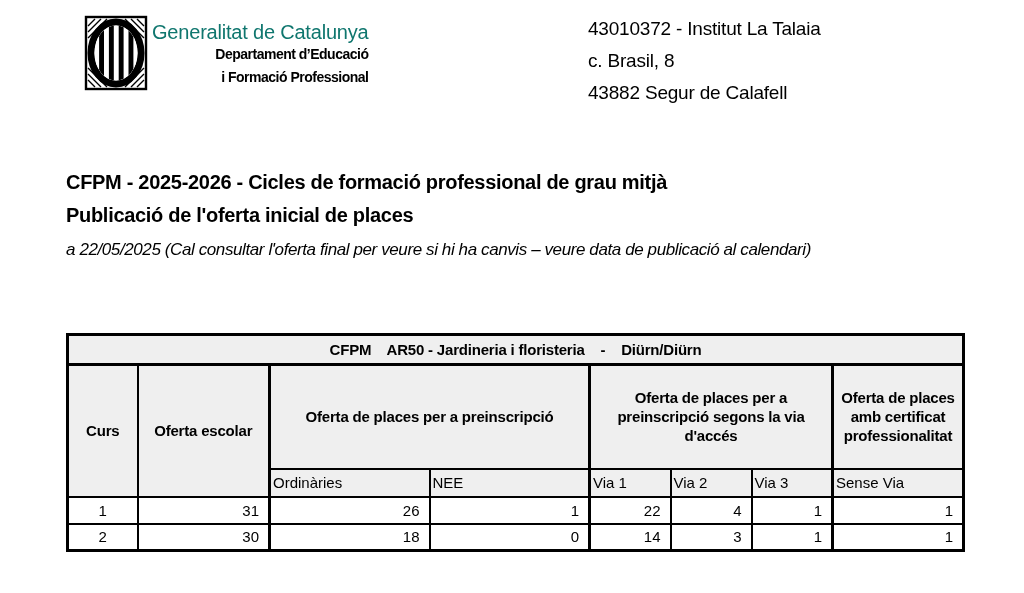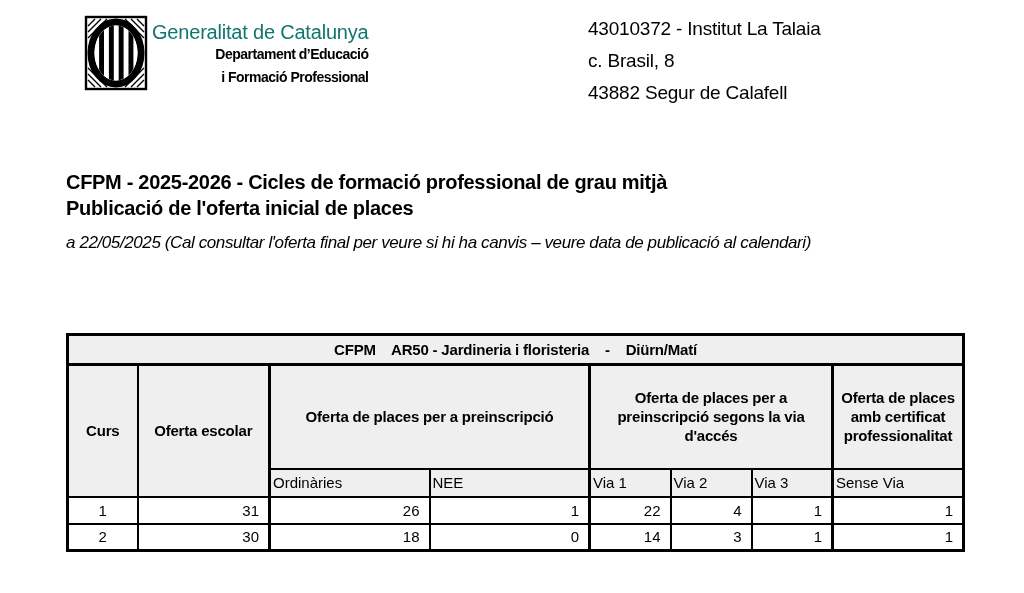--- a/index.html
+++ b/index.html
@@ -13,21 +13,21 @@
   .org-line1 { font-size:20px; color:#0f766e; letter-spacing:-0.2px; line-height:22px; }
   .org-line2, .org-line3 { font-size:14px; font-weight:bold; letter-spacing:-0.5px; line-height:23px;text-align:right; }
 
   
   .school-block { position:absolute; left:588px; top:13px; }
   .school-block div { font-size:19px; letter-spacing:-0.2px; line-height:32px; }
 
   
   .title-block { position:absolute; left:66px; top:170px; width:900px; }
   .doc-title1 { font-size:20px; font-weight:bold; letter-spacing:-0.3px; line-height:24px; }
-  .doc-title2 { font-size:20px; font-weight:bold; letter-spacing:-0.3px; line-height:24px; margin-top:2px; }
+  .doc-title2 { font-size:20px; font-weight:bold; letter-spacing:-0.3px; line-height:24px; margin-top:9px; }
   .doc-note  { font-size:17px; font-style:italic; letter-spacing:-0.4px; margin-top:13px; }
 
   
   table.offer { position:absolute; left:66px; top:333px; width:896px;
                 border-collapse:collapse; table-layout:fixed;
                 border:3px solid #000; }
   table.offer td { border:2px solid #000; font-size:15px; overflow:hidden;
                    vertical-align:middle; padding:0 2px; }
   .cell-gray  { background:#efefef; }
   .cell-title { font-weight:bold; font-size:17px; text-align:center; white-space:pre;
@@ -92,21 +92,21 @@
         <col style="width:132px">
       <col style="width:160px">
         <col style="width:160px">
       <col style="width:81px">
         <col style="width:81px">
         <col style="width:81px">
       <col style="width:131px">
     </colgroup>
     <tbody>
       <tr>
-        <td colspan="8" class="cell-gray cell-title">CFPM    AR50 - Jardineria i floristeria    -    Diürn/Matí</td>
+        <td colspan="8" class="cell-gray cell-title">CFPM    AR50 - Jardineria i floristeria    -    Diürn/Diürn</td>
       </tr>
       <tr class="row-head">
         <td rowspan="2" class="cell-gray cell-head">Curs</td>
         <td rowspan="2" class="cell-gray cell-head">Oferta escolar</td>
         <td colspan="2" class="cell-gray cell-head bl3">Oferta de places per a preinscripció</td>
         <td colspan="3" class="cell-gray cell-head bl3">Oferta de places per a preinscripció segons la via d'accés</td>
         <td class="cell-gray cell-head bl3">Oferta de places amb certificat professionalitat</td>
       </tr>
       <tr class="row-sub">
         <td class="cell-gray bl3">Ordinàries</td>

